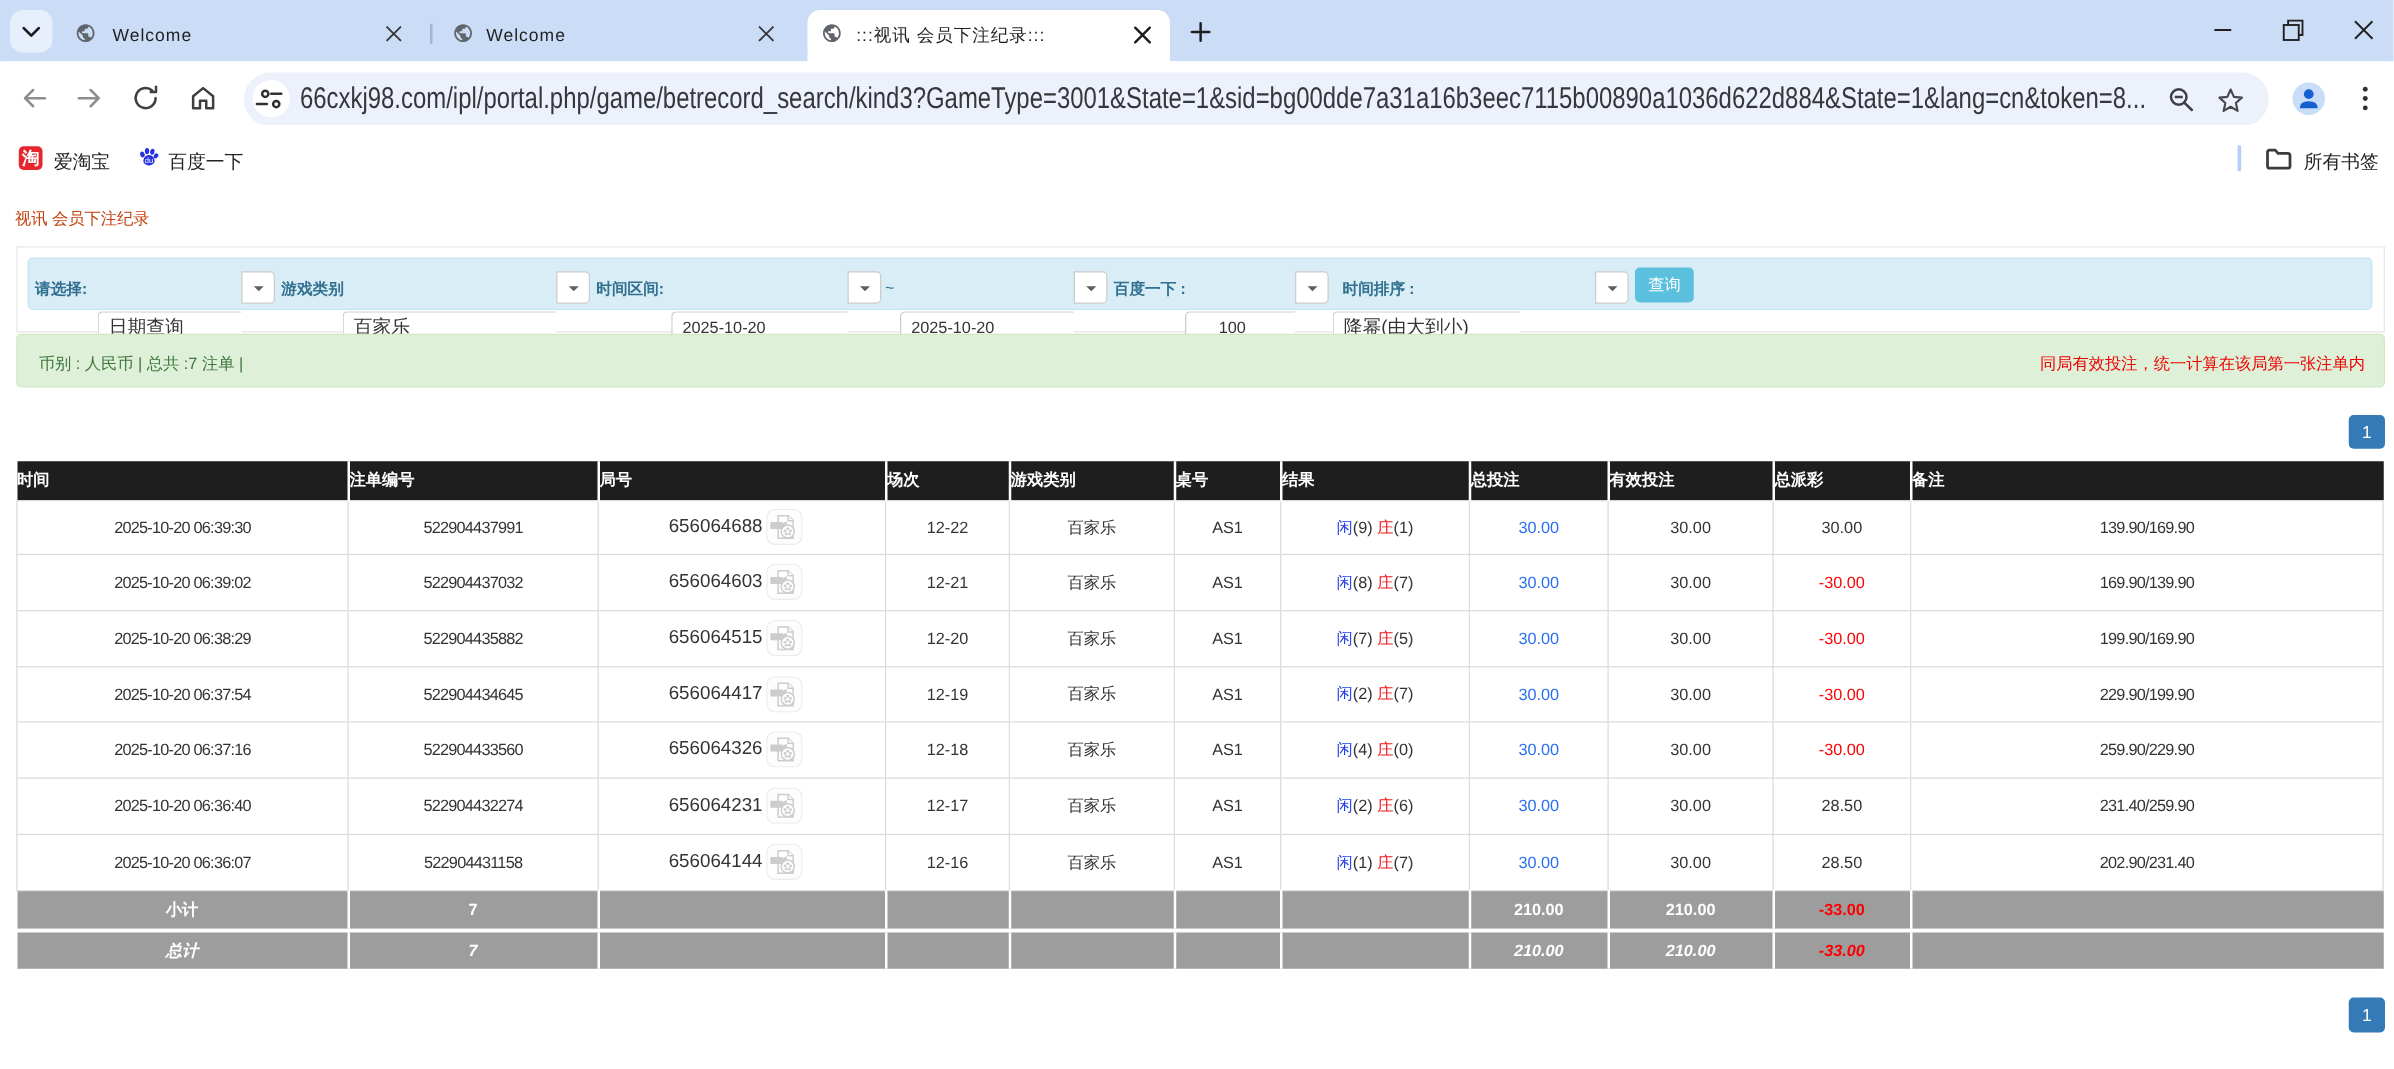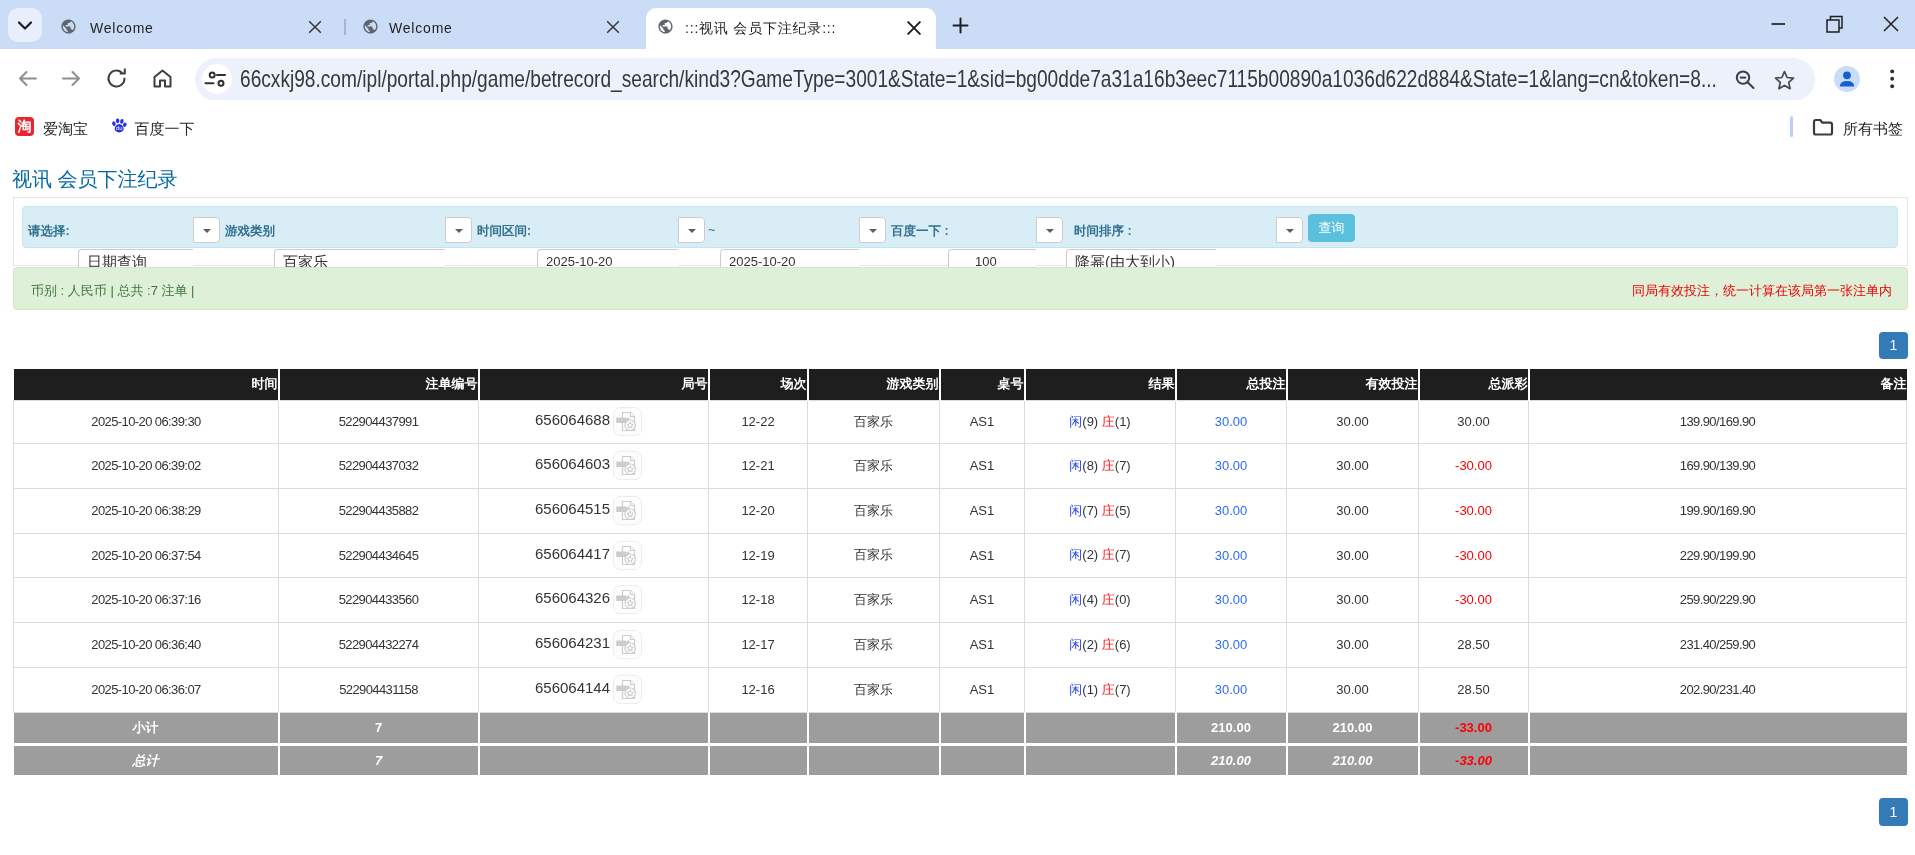--- a/index.html
+++ b/index.html
@@ -19,37 +19,37 @@
 
 .navicon { position:absolute; top:0; }
 #omnibox { position:absolute; left:195px; top:58px; width:1620px; height:43px; background:#edf1fb; border-radius:21.5px; }
 #urltext { position:absolute; left:240px; top:67px; font-size:24px; line-height:24px; color:#35383b; white-space:nowrap; transform:scaleX(0.797); transform-origin:0 0; }
 
 
 #bookmarks { position:absolute; left:0; top:100px; width:1915px; height:49px; background:#fff; }
 .bktext { position:absolute; top:119.5px; font-size:15px; color:#232323; }
 
 
-#pagetitle { position:absolute; left:12px; top:166px; font-size:20px; color:#0369a1; }
+#pagetitle { position:absolute; left:12px; top:166px; font-size:13px; color:#c2410c; }
 #formbox { position:absolute; left:13px; top:197px; width:1895px; height:69px; background:#fff; border:1px solid #e7e7e7; }
 #bluestrip { position:absolute; left:22px; top:206px; width:1876px; height:42px; background:#d9edf7; border:1px solid #c3e6f1; border-radius:4px; }
 .flabel { position:absolute; top:222.5px; font-size:12.5px; font-weight:bold; color:#31708f; white-space:nowrap; }
 .finput { position:absolute; top:217px; height:41px; background:#fff; border:1px solid #ccc; border-right:none; border-radius:4px 0 0 4px; font-size:13px; color:#333; line-height:24px; padding-left:8px;margin-top:32px; }
 .fbig { font-size:15px; }
 .farrow { position:absolute; top:217px; height:26px; width:27px; background:#fff; border:1px solid #ccc; border-radius:0 4px 4px 0; }
 .farrow:after { content:""; position:absolute; left:9px; top:11px; border-left:4px solid transparent; border-right:4px solid transparent; border-top:4.5px solid #5e5e5e; }
 #querybtn { position:absolute; left:1308px; top:214px; width:47px; height:28px; background:#5bc0de; border-radius:4px; color:#fff; font-size:13px; text-align:center; line-height:28px; }
 #greenbar { position:absolute; left:13px; top:267px; width:1895px; height:43px; background:#dff0d8; border:1px solid #d2e7c2; border-radius:4px; }
 #greenbar .lefttxt { position:absolute; left:17px; top:14px; font-size:13px; color:#3c763d; }
 #greenbar .righttxt { position:absolute; right:15px; top:14px; font-size:13px; color:#ee0000; }
 .pagebtn { position:absolute; width:29px; height:27px; background:#337ab7; border-radius:4px; color:#fff; font-size:14px; text-align:center; line-height:27px; }
 
 
 #tbl { position:absolute; left:13px; top:369px; border-collapse:collapse; table-layout:fixed; width:1893px; }
-#tbl th { background:#1e1e1e; color:#fff; font-size:13px; font-weight:bold; height:31px; border-left:2px solid #fff; padding:0; text-align:right; }
+#tbl th { background:#1e1e1e; color:#fff; font-size:13px; font-weight:bold; height:31px; border-left:2px solid #fff; padding:0; text-align:left; }
 #tbl th.f { border-left:none; }
 #tbl td { border:1px solid #dcdcdc; height:45px; text-align:center; font-size:13px; color:#333; padding:0; }
 #tbl td:nth-child(1), #tbl td:nth-child(2), #tbl td:nth-child(11) { letter-spacing:-0.6px; }
 #tbl td:nth-child(3) { font-size:15px; }
 #tbl tr.r43 td { height:43px; }
 #tbl td:nth-child(3) { padding-right:10px; }
 #tbl tr.r44 td { height:44px; }
 #tbl tr.total td { letter-spacing:0; background:#9d9d9d; color:#fff; font-weight:bold; border:none; border-left:2px solid #fff; height:31px; font-size:13px; padding-right:0 !important; }
 #tbl tr.total td.f { border-left:none; }
 #tbl tr.gap td { background:#fff; border:none; height:3px; }

